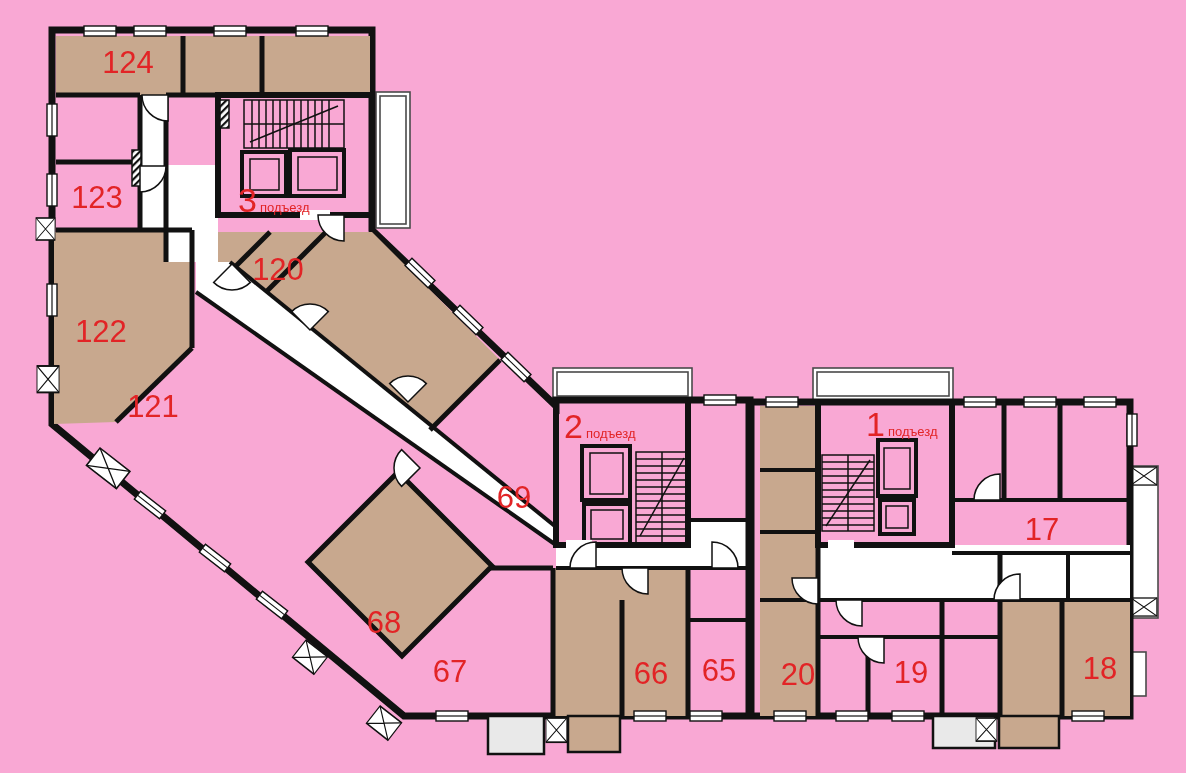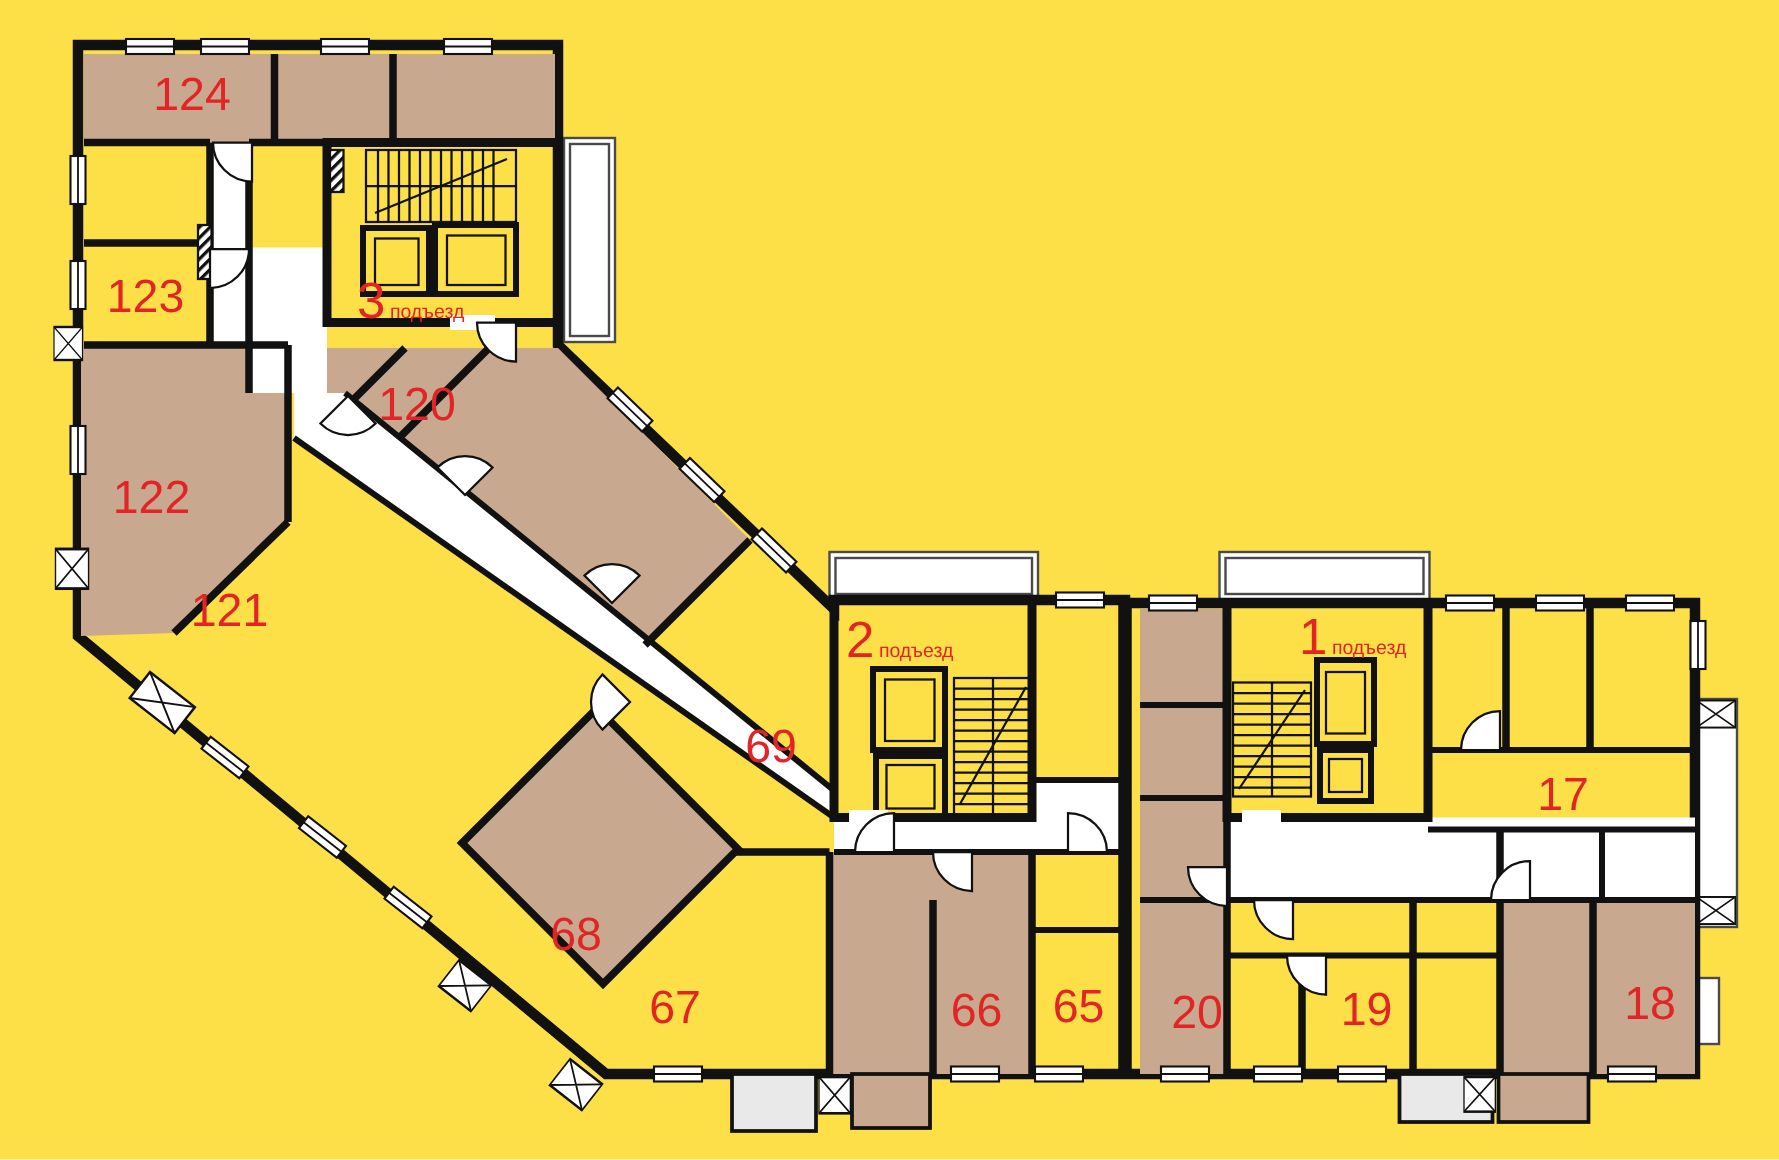--- a/index.html
+++ b/index.html
@@ -1,16 +1,16 @@
 <!DOCTYPE html>
 <html style="--room_tan: #c8a88e; --room_gray: #e9e9e9; --wall: #111111; --label_red: #e22426; --balcony: #4a4a4a;"><head>
 <meta charset="utf-8">
 <style>
   html,body{margin:0;padding:0;background:#ffffff;}
-  .stage{width:1186px;height:773px;position:relative;background:#fde047;}
+  .stage{width:1186px;height:773px;position:relative;background:#f9a8d4;}
   svg{display:block;}
   text{font-family:"Liberation Sans","DejaVu Sans",sans-serif;}
   .gray{fill:var(--room_gray);}
   .tan{fill:var(--room_tan);}
   .white{fill:#ffffff;}
   .wall{stroke:var(--wall);fill:none;stroke-linecap:butt;}
   .sw7{stroke-width:7;}
   .sw6{stroke-width:6;}
   .sw5{stroke-width:5;}
   .sw4{stroke-width:4;}

